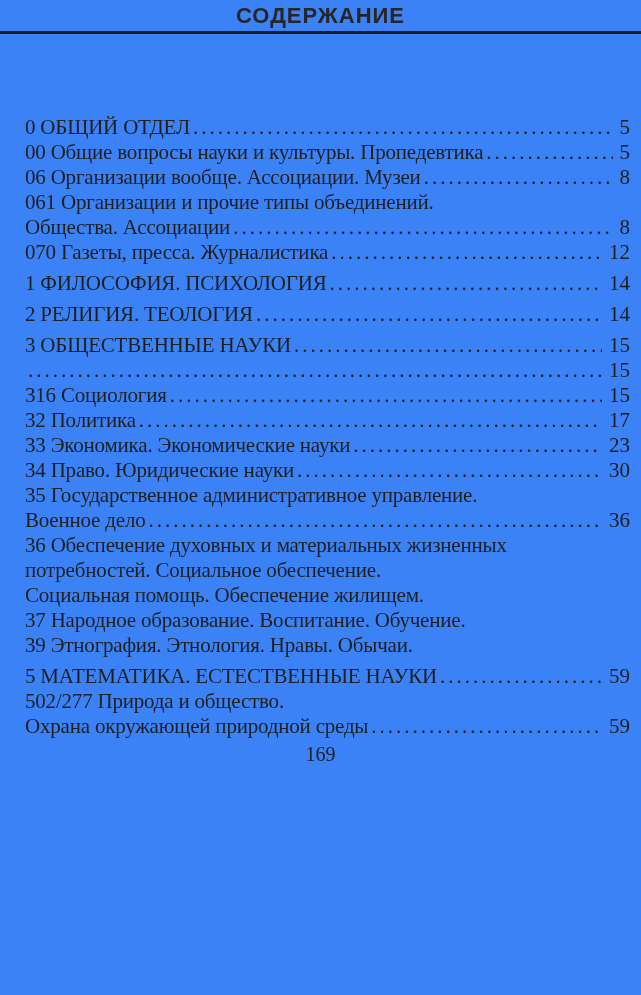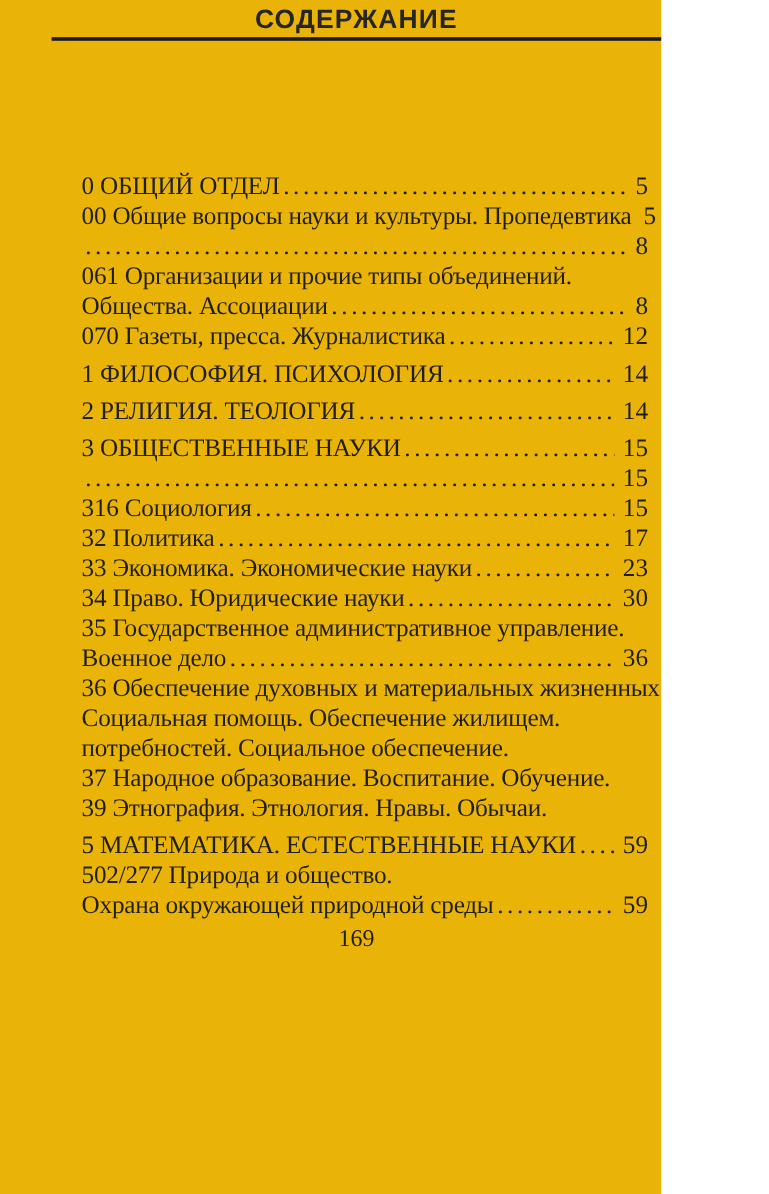--- a/index.html
+++ b/index.html
@@ -2,48 +2,47 @@
 <html><head>
 <meta charset="utf-8">
 <style>
   html, body {
     margin: 0;
     padding: 0;
     background: #ffffff;
   }
   .page {
     position: relative;
-    width: 508px;
+    width: 641px;
     height: 995px;
-    background: #eab308;
+    background: #3b82f6;
     overflow: hidden;
     font-family: "Liberation Serif", "DejaVu Serif", serif;
     color: #1f1f1f;
-    padding-left: 43px;
   }
   .header {
     padding-top: 3px;
   }
   .title {
     text-align: center;
     font-family: "Liberation Sans", "DejaVu Sans", sans-serif;
     font-weight: 700;
     font-size: 22px;
     line-height: 26px;
     letter-spacing: 1px;
     color: #262626;
   }
   .rule {
     width: 641px;
     height: 3px;
     background: #1c1c1c;
     margin-top: 2px;
   }
   .toc {
-    margin-top: 109px;
+    margin-top: 81px;
     padding-left: 25px;
     padding-right: 11px;
   }
   .toc-row {
     display: flex;
     align-items: baseline;
     font-size: 21px;
     line-height: 25px;
     white-space: nowrap;
   }
@@ -93,20 +92,21 @@
       <span class="toc-text">0 ОБЩИЙ ОТДЕЛ</span>
       <span class="toc-dots"></span>
       <span class="toc-page">5</span>
     </div>
       <div class="toc-row">
       <span class="toc-text">00 Общие вопросы науки и культуры. Пропедевтика</span>
       <span class="toc-dots"></span>
       <span class="toc-page">5</span>
     </div>
       <div class="toc-row">
+      <span class="toc-text">06 Организации вообще. Ассоциации. Музеи</span>
       <span class="toc-dots"></span>
       <span class="toc-page">8</span>
     </div>
       <div class="toc-row no-page">
       <span class="toc-text">061 Организации и прочие типы объединений.</span>
 
     </div>
       <div class="toc-row">
       <span class="toc-text">Общества. Ассоциации</span>
       <span class="toc-dots"></span>
@@ -163,28 +163,28 @@
       <div class="toc-row">
       <span class="toc-text">Военное дело</span>
       <span class="toc-dots"></span>
       <span class="toc-page">36</span>
     </div>
       <div class="toc-row no-page">
       <span class="toc-text">36 Обеспечение духовных и материальных жизненных</span>
 
     </div>
       <div class="toc-row no-page">
+      <span class="toc-text">потребностей. Социальное обеспечение.</span>
+
+    </div>
+      <div class="toc-row no-page">
       <span class="toc-text">Социальная помощь. Обеспечение жилищем.</span>
 
     </div>
       <div class="toc-row no-page">
-      <span class="toc-text">потребностей. Социальное обеспечение.</span>
-
-    </div>
-      <div class="toc-row no-page">
       <span class="toc-text">37 Народное образование. Воспитание. Обучение.</span>
 
     </div>
       <div class="toc-row no-page">
       <span class="toc-text">39 Этнография. Этнология. Нравы. Обычаи.</span>
 
     </div>
       <div class="toc-row gap">
       <span class="toc-text">5 МАТЕМАТИКА. ЕСТЕСТВЕННЫЕ НАУКИ</span>
       <span class="toc-dots"></span>

